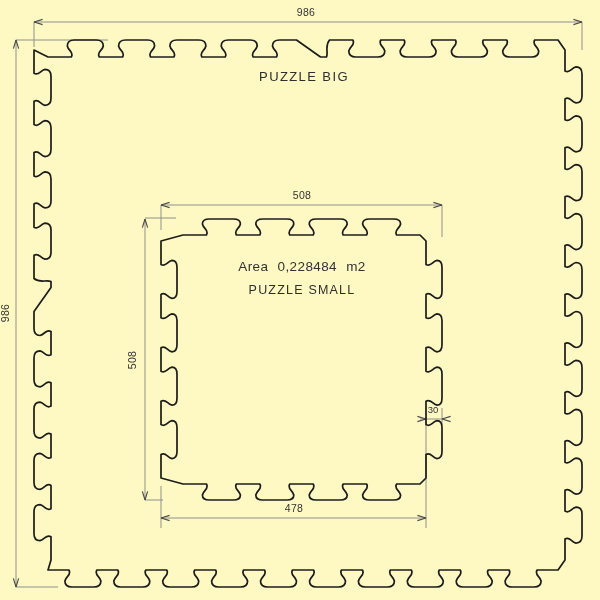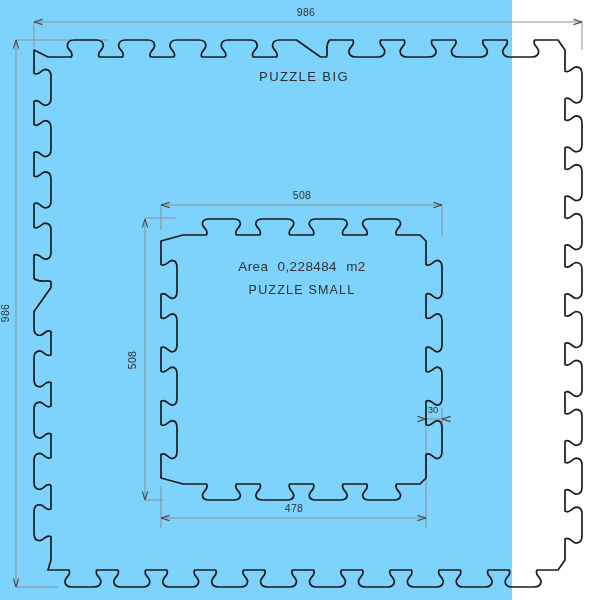--- a/index.html
+++ b/index.html
@@ -1,16 +1,16 @@
 <!DOCTYPE html>
 <html><head>
 <meta charset="utf-8">
 <style>
   html,body{margin:0;padding:0;width:600px;height:600px;background:#ffffff;overflow:hidden}
-  #stage{position:relative;width:512px;height:600px;background:#7dd3fc}
+  #stage{position:relative;width:600px;height:600px;background:#fef9c3}
   svg text{font-family:"Liberation Sans","DejaVu Sans",sans-serif}
   .dim-text{fill:#333333;font-size:10.5px;letter-spacing:.3px}
   .dim-text-small{fill:#333333;font-size:9.5px}
   .tile-label{fill:#2e2e2e;font-size:13px;letter-spacing:1.4px}
   .tile-label-small{fill:#2e2e2e;font-size:12.5px;letter-spacing:1.2px}
   .area-text{fill:#333333;font-size:13.5px;letter-spacing:.4px;word-spacing:5px}
 </style>
 </head>
 <body>
 

